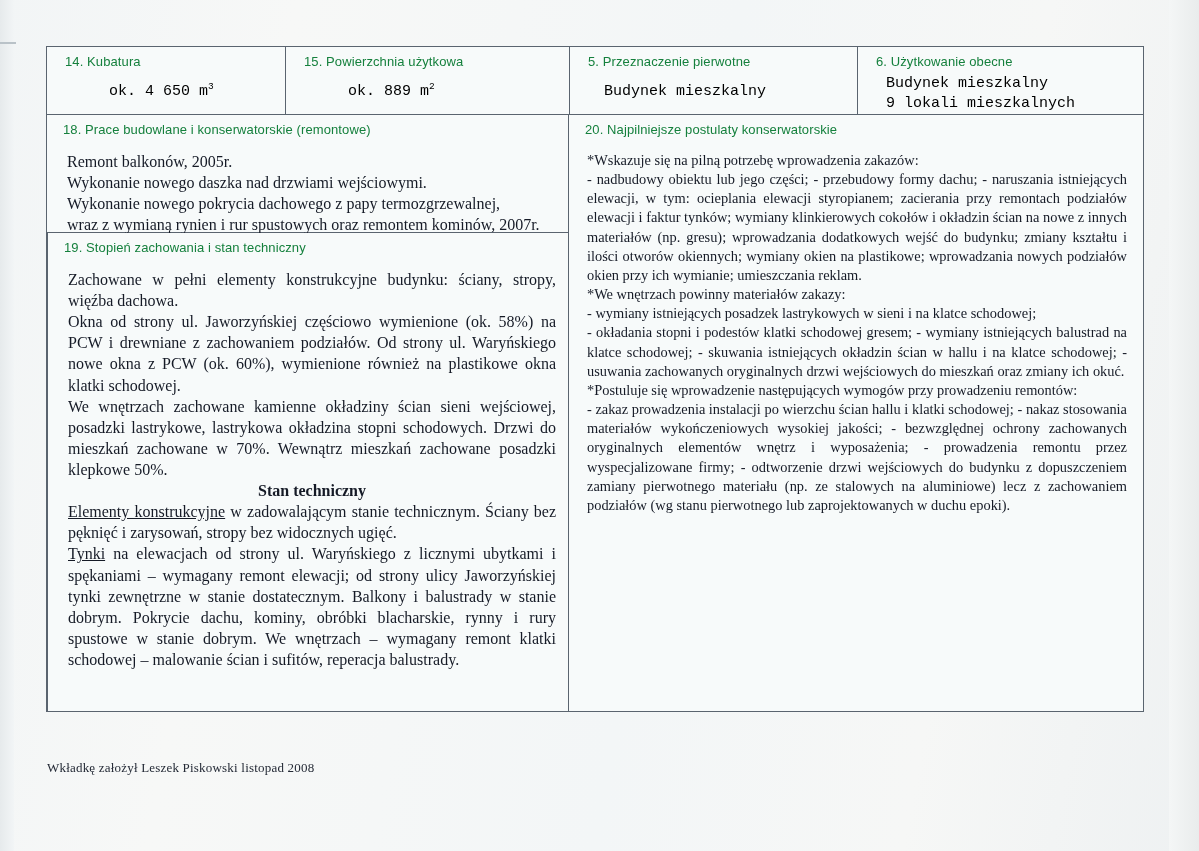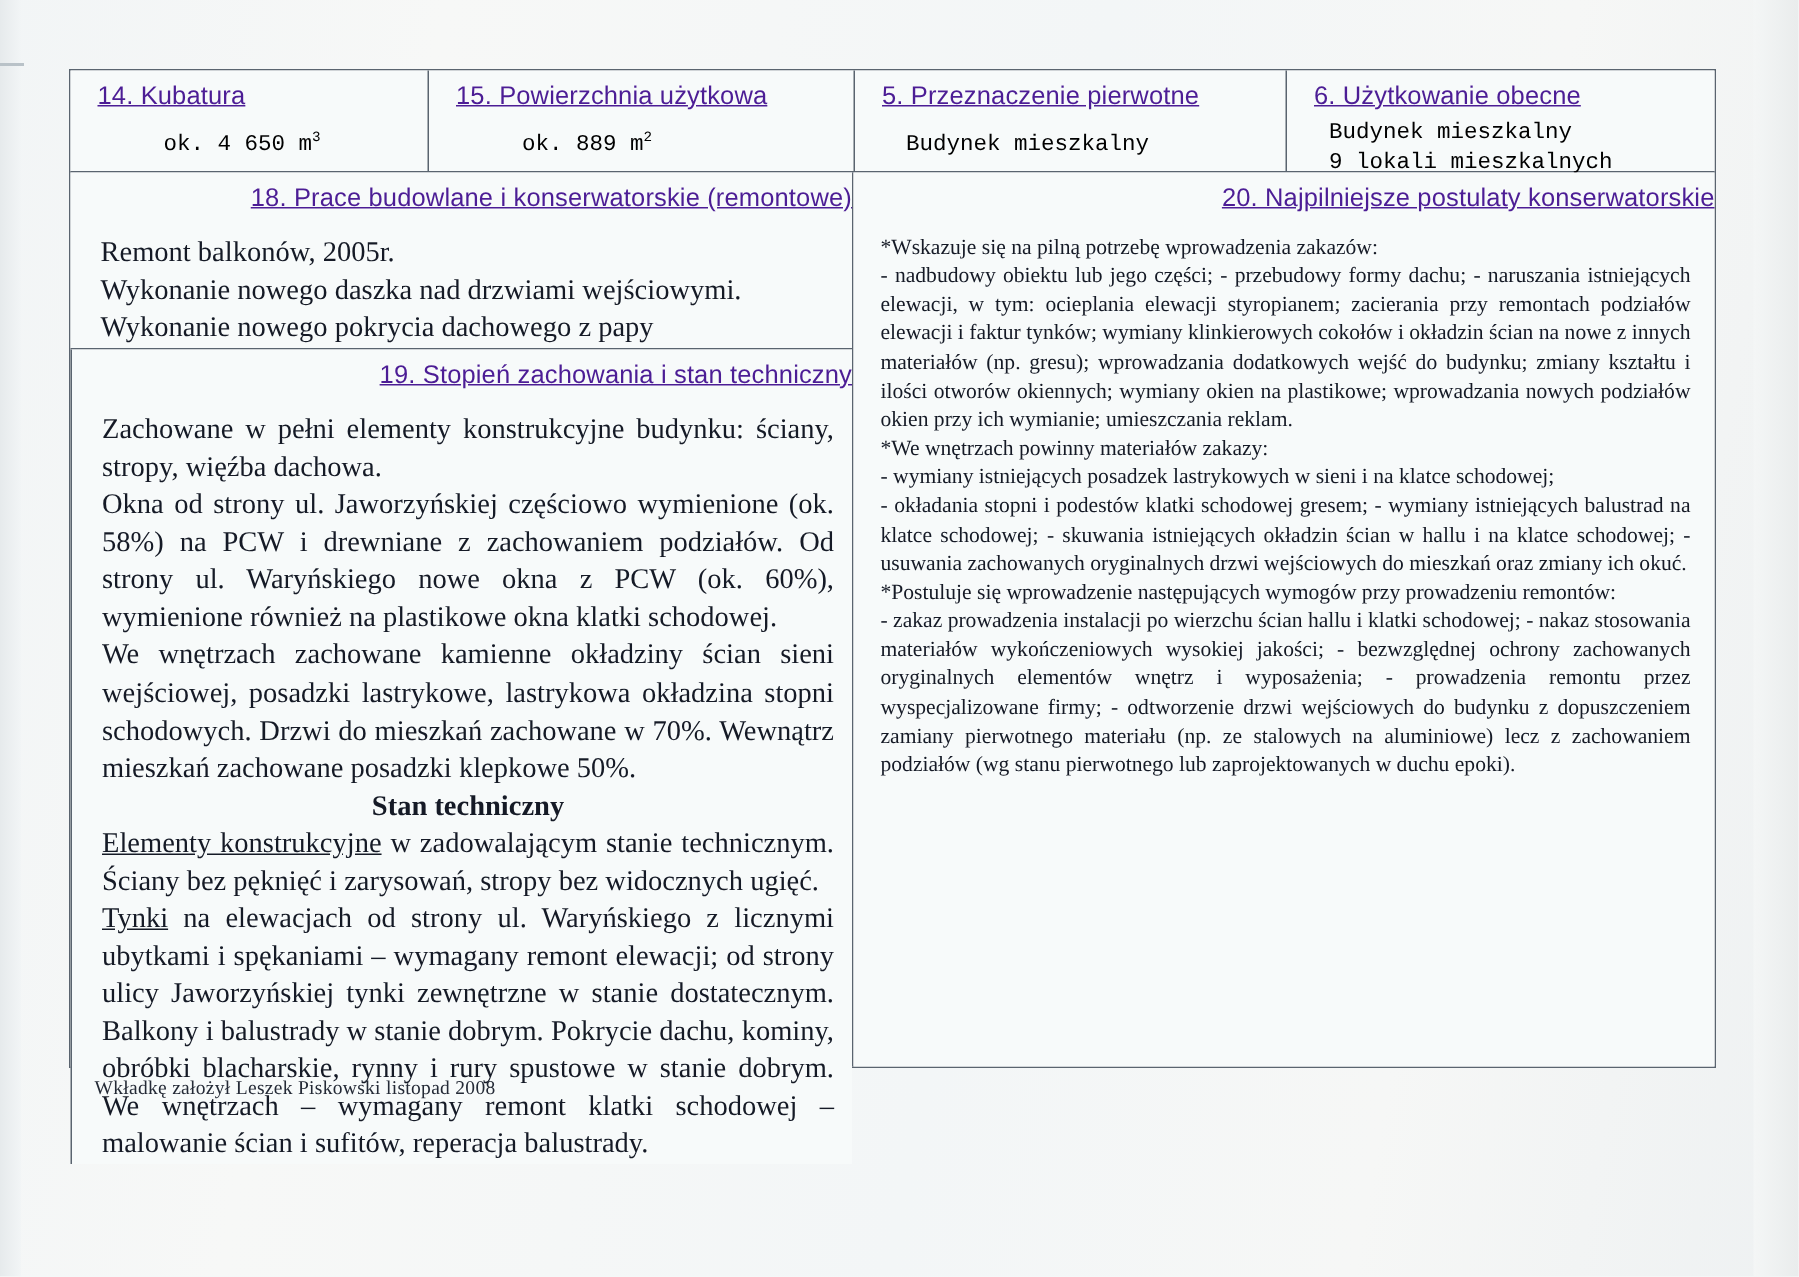--- a/index.html
+++ b/index.html
@@ -68,28 +68,27 @@
   }
   .cell + .cell { border-left: 1.6px solid #5a646f; }
 
   .c14 { width: 238px; }
   .c15 { width: 284px; }
   .c16 { width: 288px; }
   .c17 { flex: 1; }
 
   .field-no {
     font-family: "Liberation Sans", sans-serif;
-    font-size: 17px;
-    color: #4c1d95;
+    font-size: 13px;
+    color: #15803d;
     padding: 7px 0 0 18px;
     letter-spacing: .1px;
     white-space: nowrap;
-    text-decoration: underline;
-  }
-  .field-no-sub { padding-left: 16px; text-align: right; }
+  }
+  .field-no-sub { padding-left: 16px; }
 
   .field-val {
     font-family: Liberation Mono, monospace;
     font-size: 15px;
     color: #000000;
     padding-left: 62px;
     padding-top: 12px;
     line-height: 1.25;
   }
   .field-val sup { font-size: 9.5px; vertical-align: super; }
@@ -124,21 +123,21 @@
 
   .sec18 {
     height: 118px;
     box-sizing: border-box;
     border-bottom: 1.6px solid #5a646f;
   }
   .sec19 { flex: 1; box-sizing: border-box; }
 
   .body-text {
     font-family: "Liberation Serif", serif;
-    font-size: 19px;
+    font-size: 16px;
     line-height: 1.32;
     color: #151a26;
     padding: 0 14px 0 20px;
   }
   .sec18 .body-text { padding-top: 14px; }
   .sec18 .body-text p { margin: 0; }
 
   .sec19 .body-text { padding-top: 14px; padding-right: 12px; }
   .sec19 .body-text p {
     margin: 0;
@@ -158,26 +157,25 @@
     text-justify: inter-word;
   }
   .sec20 .body-text p.nojust { text-align: left; }
 
   .bold { font-weight: bold; }
   .uline { text-decoration: underline; }
 
   .footer-note {
     position: absolute;
     left: 47px;
-    top: 717px;
+    top: 760px;
     font-family: "Liberation Serif", serif;
     font-size: 13px;
     color: #242a36;
     letter-spacing: .2px;
-    margin-left: 16px;
   }
 </style>
 </head>
 <body>
 
 <div class="page-scan"></div>
 <div class="scan-edge-left"></div>
 <div class="scan-edge-right"></div>
 <div class="scan-mark"></div>
 

